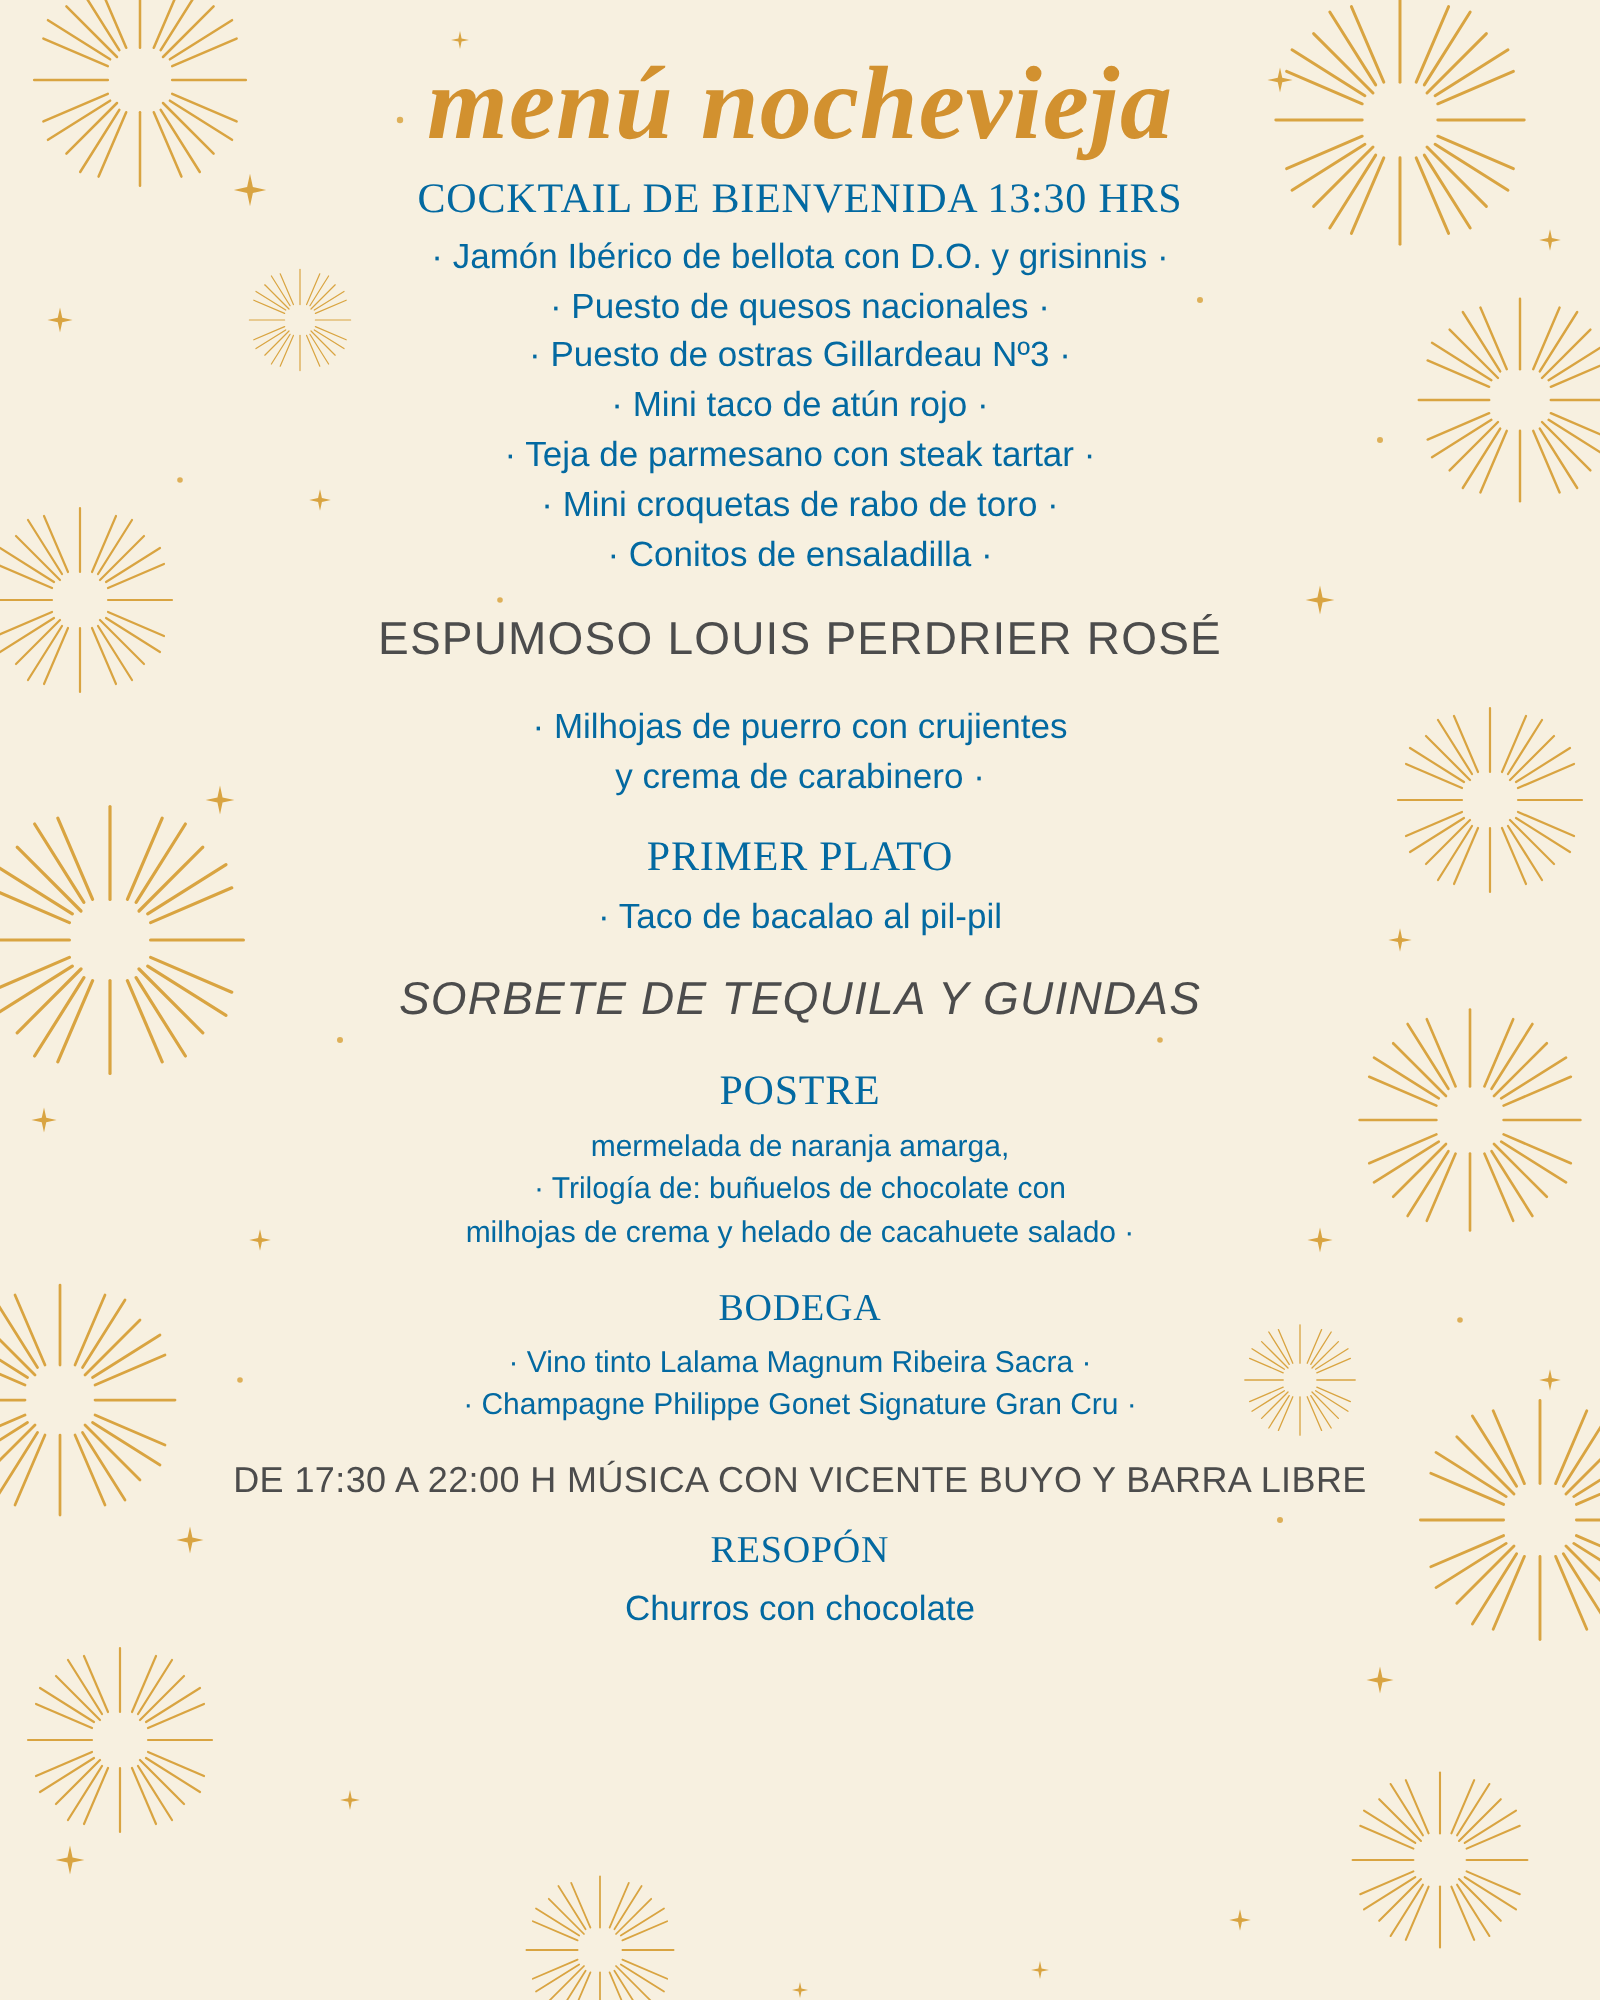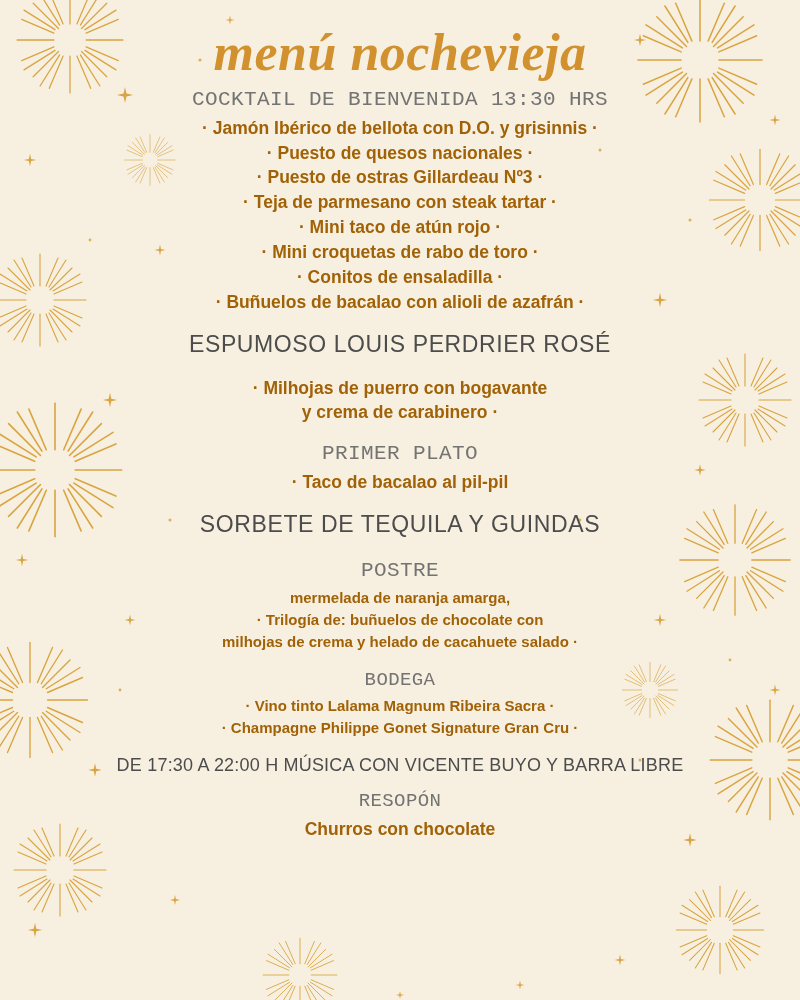--- a/index.html
+++ b/index.html
@@ -36,52 +36,52 @@
     font-family: "Liberation Serif", serif;
     font-style: italic;
     font-weight: bold;
     font-size: 52px;
     color: #d2912f;
     letter-spacing: 0.5px;
     line-height: 1.05;
     margin: 8px 0 6px 0;
   }
   .section-head {
-    font-family: Liberation Mono, monospace;
+    font-family: Liberation Serif, serif;
     font-size: 21px;
-    color: #737373;
+    color: #0369a1;
     letter-spacing: 0.4px;
     margin: 0 0 4px 0;
     line-height: 1.2;
   }
   .section-head.sm {
     font-size: 19px;
   }
   .lines {
     font-size: 17.5px;
     line-height: 1.42;
-    color: #a16207;
+    color: #0369a1;
     margin: 0;
-    font-weight: bold;
   }
   .lines.sm {
     font-size: 15px;
     line-height: 1.45;
   }
   .block {
     margin-bottom: 16px;
   }
   .standalone {
     font-size: 23px;
     letter-spacing: 0.6px;
     color: #4c4c4c;
     margin: 14px 0 18px 0;
   }
   .standalone.tight {
     margin: 10px 0 14px 0;
+    font-style: italic;
   }
   .wide-note {
     font-size: 18px;
     letter-spacing: 0.2px;
     color: #4c4c4c;
     margin: 10px 0 14px 0;
   }
   .spacer-sm { height: 6px; }
 </style>
 </head>
@@ -174,31 +174,30 @@
 
 <div id="menu-root">
 
   <h1 class="title">menú nochevieja</h1>
 
   <div class="block">
     <div class="section-head">COCKTAIL DE BIENVENIDA 13:30 HRS</div>
     <div class="lines">· Jamón Ibérico de bellota con D.O. y grisinnis ·</div>
     <div class="lines">· Puesto de quesos nacionales ·</div>
     <div class="lines">· Puesto de ostras Gillardeau Nº3 ·</div>
+    <div class="lines">· Mini taco de atún rojo ·</div>
     <div class="lines">· Teja de parmesano con steak tartar ·</div>
-    <div class="lines">· Mini taco de atún rojo ·</div>
     <div class="lines">· Mini croquetas de rabo de toro ·</div>
     <div class="lines">· Conitos de ensaladilla ·</div>
-    <div class="lines">· Buñuelos de bacalao con alioli de azafrán ·</div>
   </div>
 
   <div class="standalone">ESPUMOSO LOUIS PERDRIER ROSÉ</div>
 
   <div class="block">
-    <div class="lines">· Milhojas de puerro con bogavante</div>
+    <div class="lines">· Milhojas de puerro con crujientes</div>
     <div class="lines">y crema de carabinero ·</div>
   </div>
 
   <div class="block">
     <div class="section-head">PRIMER PLATO</div>
     <div class="lines">· Taco de bacalao al pil-pil</div>
   </div>
 
   <div class="standalone tight">SORBETE DE TEQUILA Y GUINDAS</div>
 

